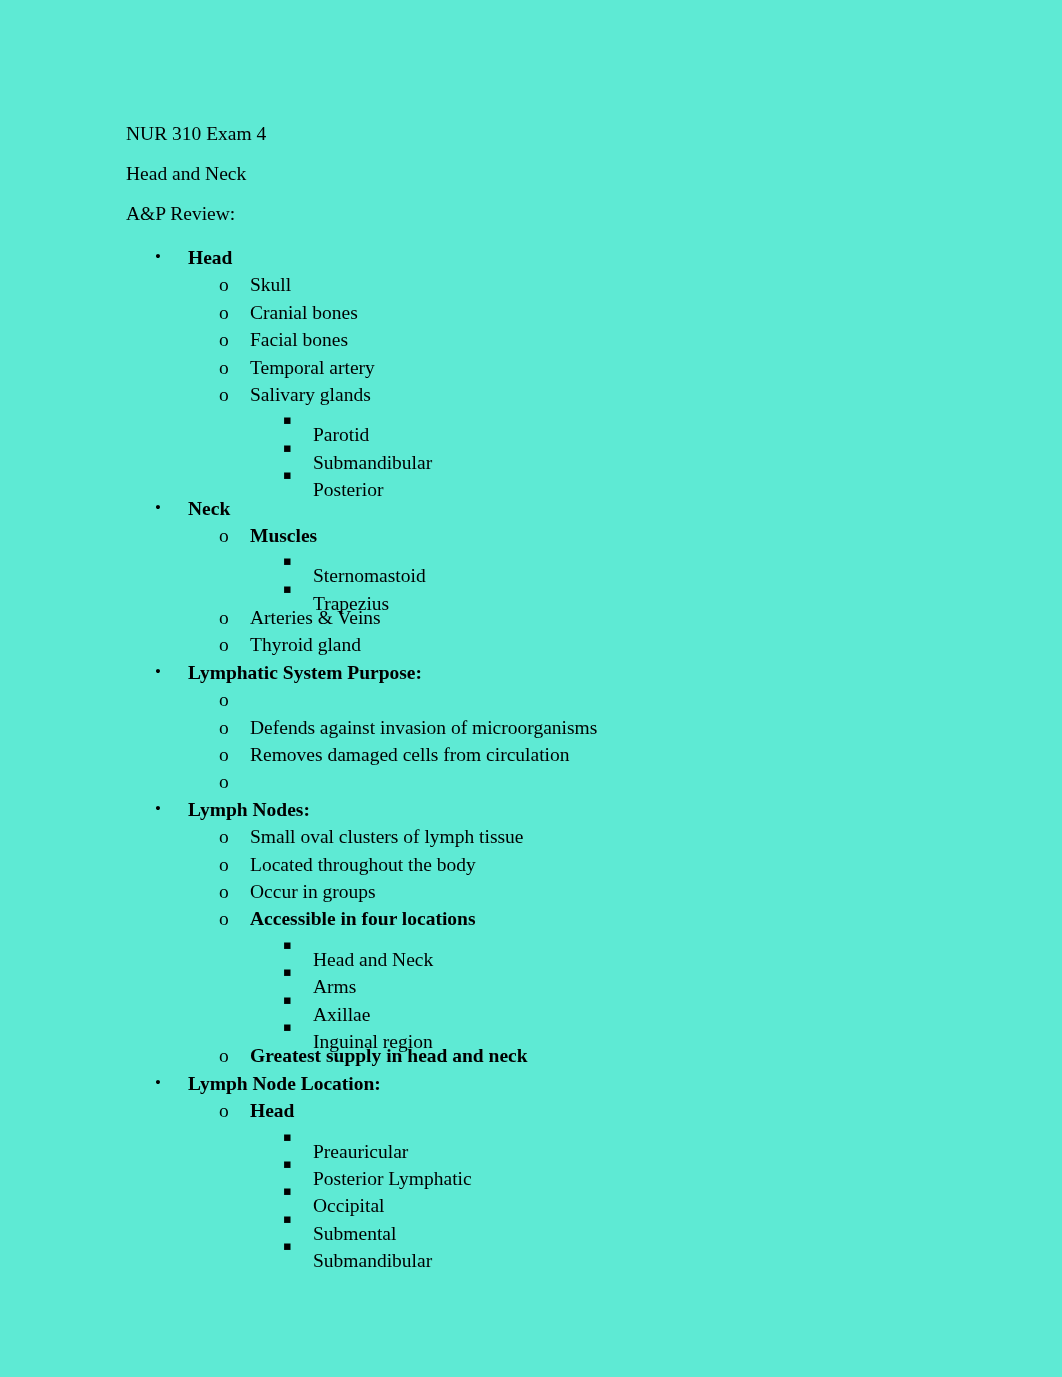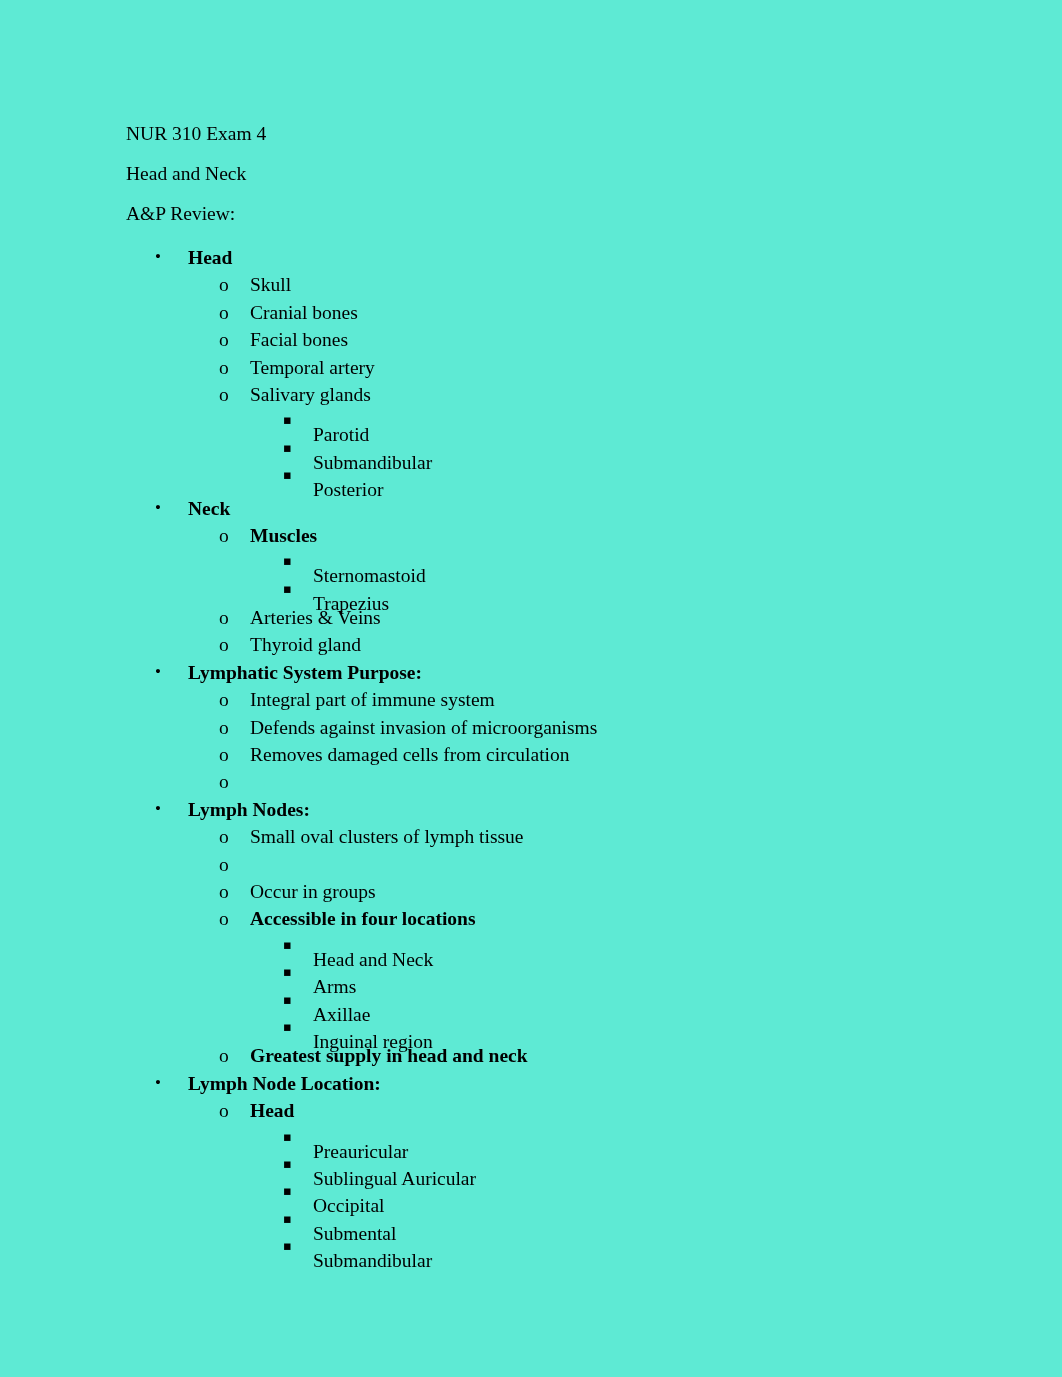--- a/index.html
+++ b/index.html
@@ -131,36 +131,36 @@
       <div class="li lvl3"><span class="marker">▪</span><span class="txt">Parotid</span></div>
       <div class="li lvl3"><span class="marker">▪</span><span class="txt">Submandibular</span></div>
       <div class="li lvl3"><span class="marker">▪</span><span class="txt">Posterior</span></div>
       <div class="li lvl1 gap-before"><span class="marker">•</span><span class="txt bold">Neck</span></div>
       <div class="li lvl2"><span class="marker">o</span><span class="txt bold">Muscles</span></div>
       <div class="li lvl3"><span class="marker">▪</span><span class="txt">Sternomastoid</span></div>
       <div class="li lvl3"><span class="marker">▪</span><span class="txt">Trapezius</span></div>
       <div class="li lvl2"><span class="marker">o</span><span class="txt">Arteries &amp; Veins</span></div>
       <div class="li lvl2"><span class="marker">o</span><span class="txt">Thyroid gland</span></div>
       <div class="li lvl1"><span class="marker">•</span><span class="txt bold">Lymphatic System Purpose:</span></div>
-      <div class="li lvl2"><span class="marker">o</span><span class="txt">Integral part of immune system</span></div>
+      <div class="li lvl2"><span class="marker">o</span></div>
       <div class="li lvl2"><span class="marker">o</span><span class="txt">Defends against invasion of microorganisms</span></div>
       <div class="li lvl2"><span class="marker">o</span><span class="txt">Removes damaged cells from circulation</span></div>
       <div class="li lvl2"><span class="marker">o</span></div>
       <div class="li lvl1"><span class="marker">•</span><span class="txt bold">Lymph Nodes:</span></div>
       <div class="li lvl2"><span class="marker">o</span><span class="txt">Small oval clusters of lymph tissue</span></div>
-      <div class="li lvl2"><span class="marker">o</span></div>
+      <div class="li lvl2"><span class="marker">o</span><span class="txt">Located throughout the body</span></div>
       <div class="li lvl2"><span class="marker">o</span><span class="txt">Occur in groups</span></div>
       <div class="li lvl2"><span class="marker">o</span><span class="txt bold">Accessible in four locations</span></div>
       <div class="li lvl3"><span class="marker">▪</span><span class="txt">Head and Neck</span></div>
       <div class="li lvl3"><span class="marker">▪</span><span class="txt">Arms</span></div>
       <div class="li lvl3"><span class="marker">▪</span><span class="txt">Axillae</span></div>
       <div class="li lvl3"><span class="marker">▪</span><span class="txt">Inguinal region</span></div>
       <div class="li lvl2"><span class="marker">o</span><span class="txt bold">Greatest supply in head and neck</span></div>
       <div class="li lvl1"><span class="marker">•</span><span class="txt bold">Lymph Node Location:</span></div>
       <div class="li lvl2"><span class="marker">o</span><span class="txt bold">Head</span></div>
       <div class="li lvl3"><span class="marker">▪</span><span class="txt">Preauricular</span></div>
-      <div class="li lvl3"><span class="marker">▪</span><span class="txt">Sublingual Auricular</span></div>
+      <div class="li lvl3"><span class="marker">▪</span><span class="txt">Posterior Lymphatic</span></div>
       <div class="li lvl3"><span class="marker">▪</span><span class="txt">Occipital</span></div>
       <div class="li lvl3"><span class="marker">▪</span><span class="txt">Submental</span></div>
       <div class="li lvl3"><span class="marker">▪</span><span class="txt">Submandibular</span></div>
     </div>
 
 </div>
 
 </body></html>

